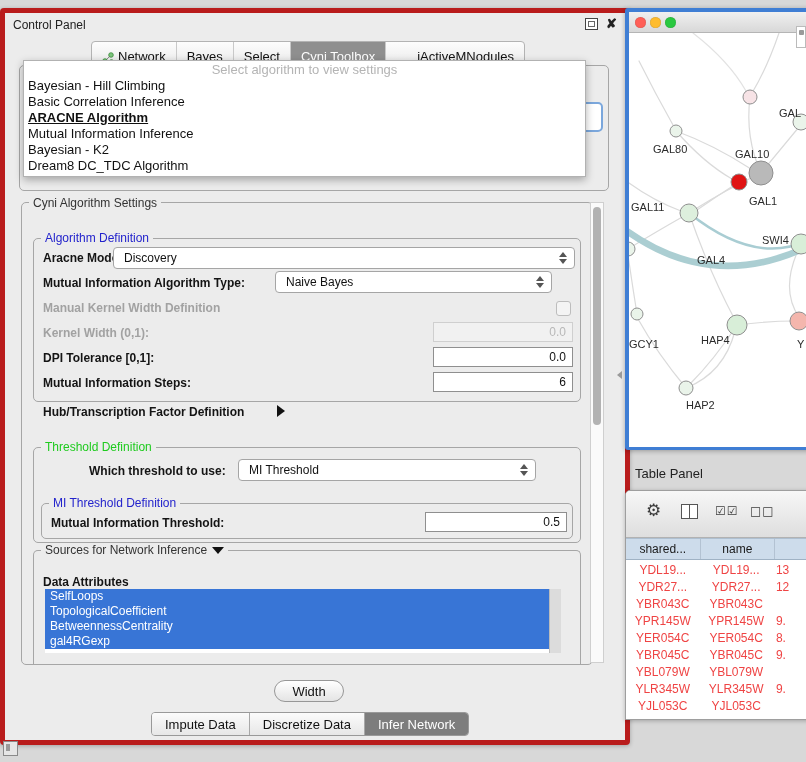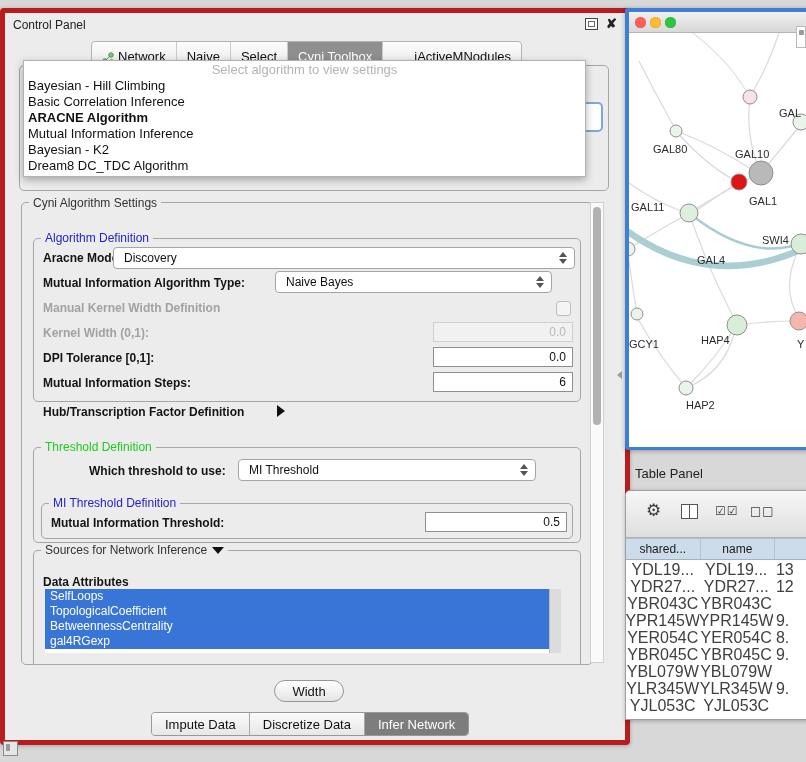--- a/index.html
+++ b/index.html
@@ -63,38 +63,38 @@
   .btabstrip{position:absolute;display:flex;height:22px;border:1px solid #999;border-radius:4px;overflow:hidden;}
   .btab{display:flex;align-items:center;padding:0 13px;font-size:13px;color:#111;background:linear-gradient(#fbfbfb,#e7e7e7);border-right:1px solid #a8a8a8;}
   .btab:last-child{border-right:none;}
   .btab.selected{background:#7d7d7d;color:#fff;}
 
   
   .dropdown{position:absolute;left:18px;top:47px;width:561px;background:#fff;border:1px solid #b2b2b2;
             box-shadow:0 3px 8px rgba(0,0,0,.3);z-index:50;padding-bottom:2px;}
   .dd-prompt{font-size:13px;color:#b4b4b4;text-align:center;height:17px;line-height:17px;}
   .dd-item{font-size:13px;color:#111;height:16px;line-height:16px;padding-left:4px;}
-  .dd-item.bold{font-weight:bold;}
+  .dd-item.bold{font-weight:bold;text-decoration:underline;}
 
   
   .netwin{position:absolute;left:625px;top:8px;width:200px;height:442px;background:#fff;
           border:4px solid #3f7ed4;box-sizing:border-box;border-radius:3px;box-shadow:0 1px 5px rgba(0,0,0,.3);}
   .net-titlebar{height:20px;background:linear-gradient(#f0f0f0,#d8d8d8);border-bottom:1px solid #b5b5b5;position:relative;}
   .light{position:absolute;top:4.5px;width:11px;height:11px;border-radius:50%;box-shadow:inset 0 0 1px rgba(0,0,0,.4);}
 
   
   .tp-label{position:absolute;left:635px;top:466px;font-size:13px;color:#222;}
   .tablewin{position:absolute;left:625px;top:490px;width:200px;height:228px;background:#fff;
             border:1px solid #9e9e9e;border-radius:5px 5px 0 0;box-shadow:0 1px 4px rgba(0,0,0,.25);overflow:hidden;}
   .tp-toolbar{height:46px;background:linear-gradient(#f7f7f7,#dedede);border-bottom:1px solid #b2b2b2;position:relative;}
   .tico{position:absolute;top:12px;font-family:"DejaVu Sans",sans-serif;color:#3c3c3c;}
   .thead{position:absolute;left:0;top:47px;height:22px;display:flex;background:#cddceb;border-top:1px solid #aebfd0;border-bottom:1px solid #9fb2c4;width:100%;box-sizing:border-box;}
   .thcell{font-size:12px;color:#1a1a1a;display:flex;align-items:center;justify-content:center;border-right:1px solid #b3c2d2;box-sizing:border-box;}
   .trow{position:absolute;left:0;height:17px;display:flex;width:100%;}
-  .tcell{font-size:16px;color:#404040;display:flex;align-items:center;justify-content:center;white-space:nowrap;overflow:hidden;}
+  .tcell{font-size:12px;color:#ef4444;display:flex;align-items:center;justify-content:center;white-space:nowrap;overflow:hidden;}
   .tcell.left{justify-content:flex-start;padding-left:3px;}
 
   .minipanel{position:absolute;left:3px;top:741px;width:13px;height:13px;border:1px solid #8a8a8a;background:#e6e6e6;}
   .minipanel i{position:absolute;left:2px;top:2px;width:4px;height:7px;background:#9a9a9a;display:block;}
   .scrollfrag{position:absolute;left:796px;top:26px;width:10px;height:22px;background:#fff;border:1px solid #bbb;box-sizing:border-box;}
   .scrollfrag i{position:absolute;left:1.5px;top:3px;width:5px;height:5px;background:#9a9a9a;display:block;border-radius:1px;}
   .split-arrow{position:absolute;left:617px;top:371px;width:0;height:0;border-top:4px solid transparent;border-bottom:4px solid transparent;border-right:5px solid #9a9a9a;}
 </style>
 </head>
 <body>
@@ -115,21 +115,21 @@
           <svg width="12" height="12" viewBox="0 0 12 12">
             <line x1="3" y1="9" x2="9" y2="3" stroke="#8a8a8a" stroke-width="1"></line>
             <line x1="3" y1="9" x2="9.5" y2="9.5" stroke="#8a8a8a" stroke-width="1"></line>
             <circle cx="3" cy="9" r="2.3" fill="#7cc57c" stroke="#3a8a3a" stroke-width="0.8"></circle>
             <circle cx="9" cy="3" r="2.3" fill="#7cc57c" stroke="#3a8a3a" stroke-width="0.8"></circle>
             <circle cx="9.5" cy="9.5" r="1.9" fill="#cfe9cf" stroke="#3a8a3a" stroke-width="0.8"></circle>
           </svg>
           <span>Network</span>
         </div>
         <div class="tab">
-          <span>Naive</span>
+          <span>Bayes</span>
         </div>
         <div class="tab">
           <span>Select</span>
         </div>
         <div class="tab selected">
           <span>Cyni Toolbox</span>
         </div>
         <div class="tab">
           <span>jActiveMNodules</span>
         </div>

